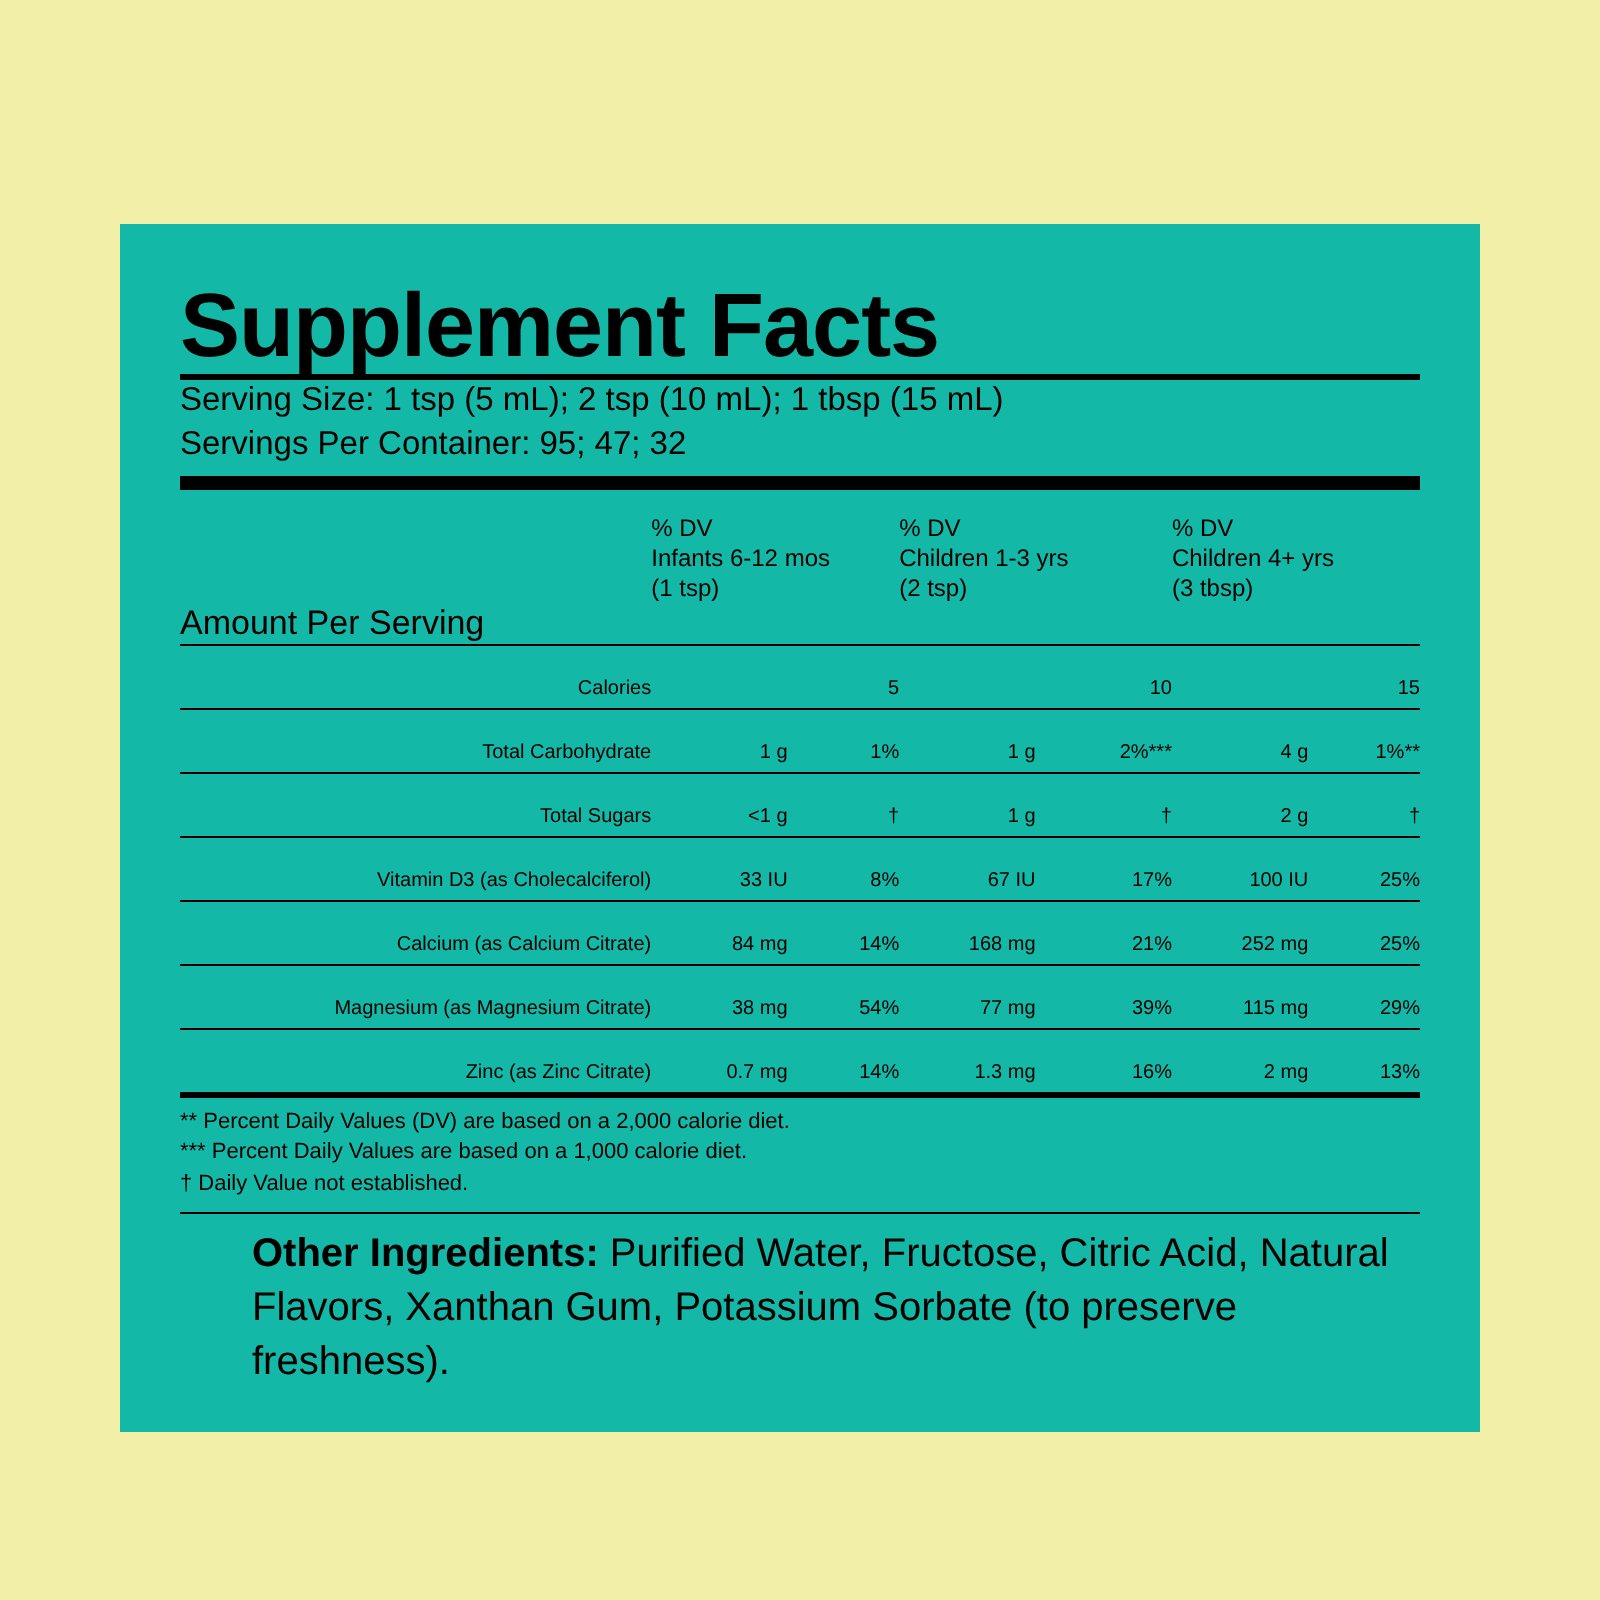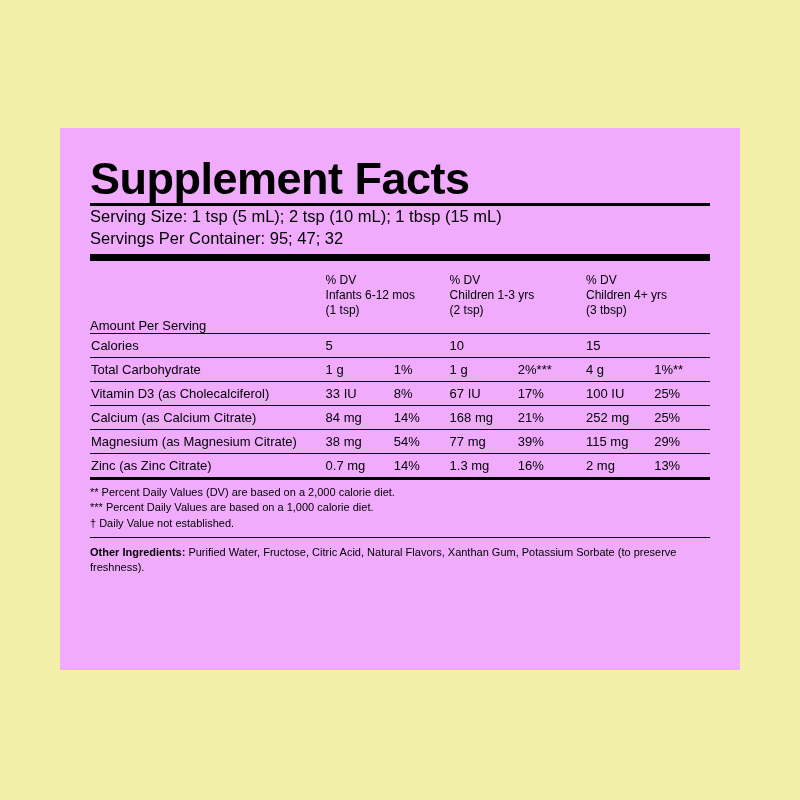--- a/index.html
+++ b/index.html
@@ -9,24 +9,24 @@
   body {
     width: 800px;
     height: 800px;
     background: #f2f0a8;
     font-family: "Liberation Sans", sans-serif;
     overflow: hidden;
   }
   #panel {
     position: absolute;
     left: 60px;
-    top: 128px;
+    top: 112px;
     width: 680px;
-    height: 542px;
-    background: #f0abfc;
+    height: 604px;
+    background: #14b8a6;
   }
   #label {
     position: absolute;
     left: 30px;
     top: 28px;
     width: 620px;
   }
   .title {
     font-size: 45px;
     font-weight: bold;
@@ -69,28 +69,29 @@
   }
   .hdr-cell {
     text-align: center;
     font-weight: bold;
     font-size: 12px;
     line-height: 1.25;
     padding-bottom: 3px;
   }
   .amount-per-serving {
     font-weight: bold;
-    font-size: 13px;
+    font-size: 17px;
     padding-bottom: 3px;
   }
   tr.datarow td {
     border-top: 1px solid #000;
-    padding-top: 4px;
+    padding-top: 16px;
     padding-bottom: 4px;
-    font-size: 13px;
+    font-size: 10px;
+    text-align: right;
   }
   tr.datarow td.name {
     padding-left: 1px;
   }
   td.indent {
     padding-left: 14px !important;
   }
   td.amt {
     text-align: right;
     padding-right: 3px;
@@ -105,24 +106,25 @@
     text-align: center;
     white-space: nowrap;
   }
   .footnotes {
     font-size: 11px;
     line-height: 1.45;
     color: #000;
     padding-top: 5px;
   }
   .other-ing {
-    font-size: 11px;
+    font-size: 20px;
     line-height: 1.35;
     color: #000;
     padding-top: 7px;
+    margin-left: 36px;
   }
   .other-ing b {
     font-weight: bold;
   }
 </style>
 </head>
 <body>
 
 <div id="panel">
   <div id="label">
@@ -180,20 +182,29 @@
         <tr class="datarow">
           <td class="name">Total Carbohydrate</td>
           <td class="amt">1 g</td>
           <td class="dv">1%</td>
           <td class="amt">1 g</td>
           <td class="dv">2%***</td>
           <td class="amt">4 g</td>
           <td class="dv">1%**</td>
         </tr>
 
+        <tr class="datarow">
+          <td class="name indent">Total Sugars</td>
+          <td class="amt">&lt;1 g</td>
+          <td class="dv">†</td>
+          <td class="amt">1 g</td>
+          <td class="dv">†</td>
+          <td class="amt">2 g</td>
+          <td class="dv">†</td>
+        </tr>
 
         <tr class="datarow">
           <td class="name">Vitamin D3 (as Cholecalciferol)</td>
           <td class="amt">33 IU</td>
           <td class="dv">8%</td>
           <td class="amt">67 IU</td>
           <td class="dv">17%</td>
           <td class="amt">100 IU</td>
           <td class="dv">25%</td>
         </tr>

